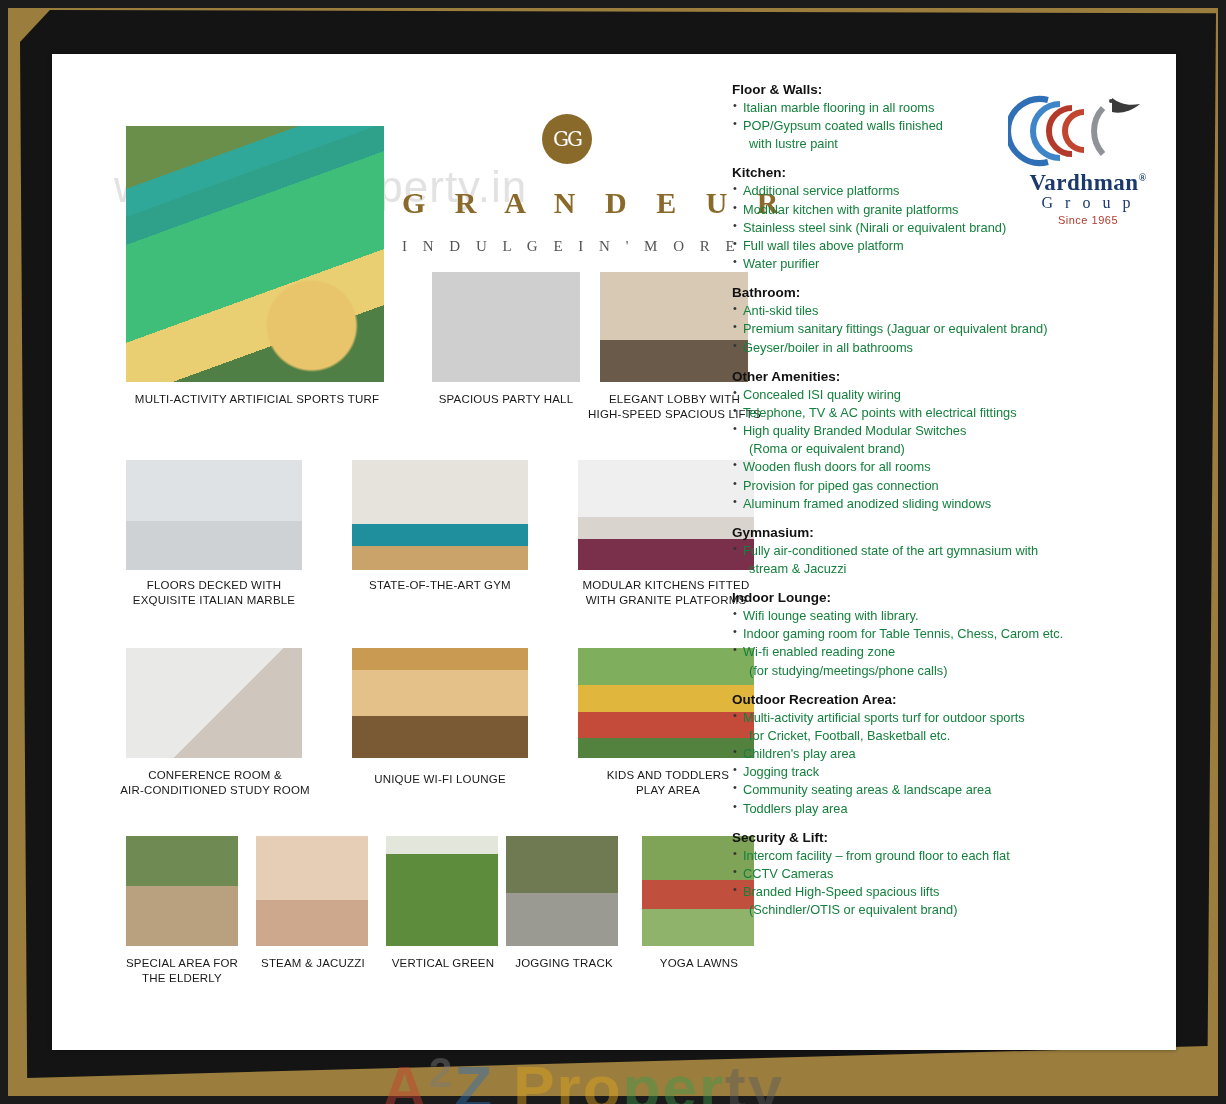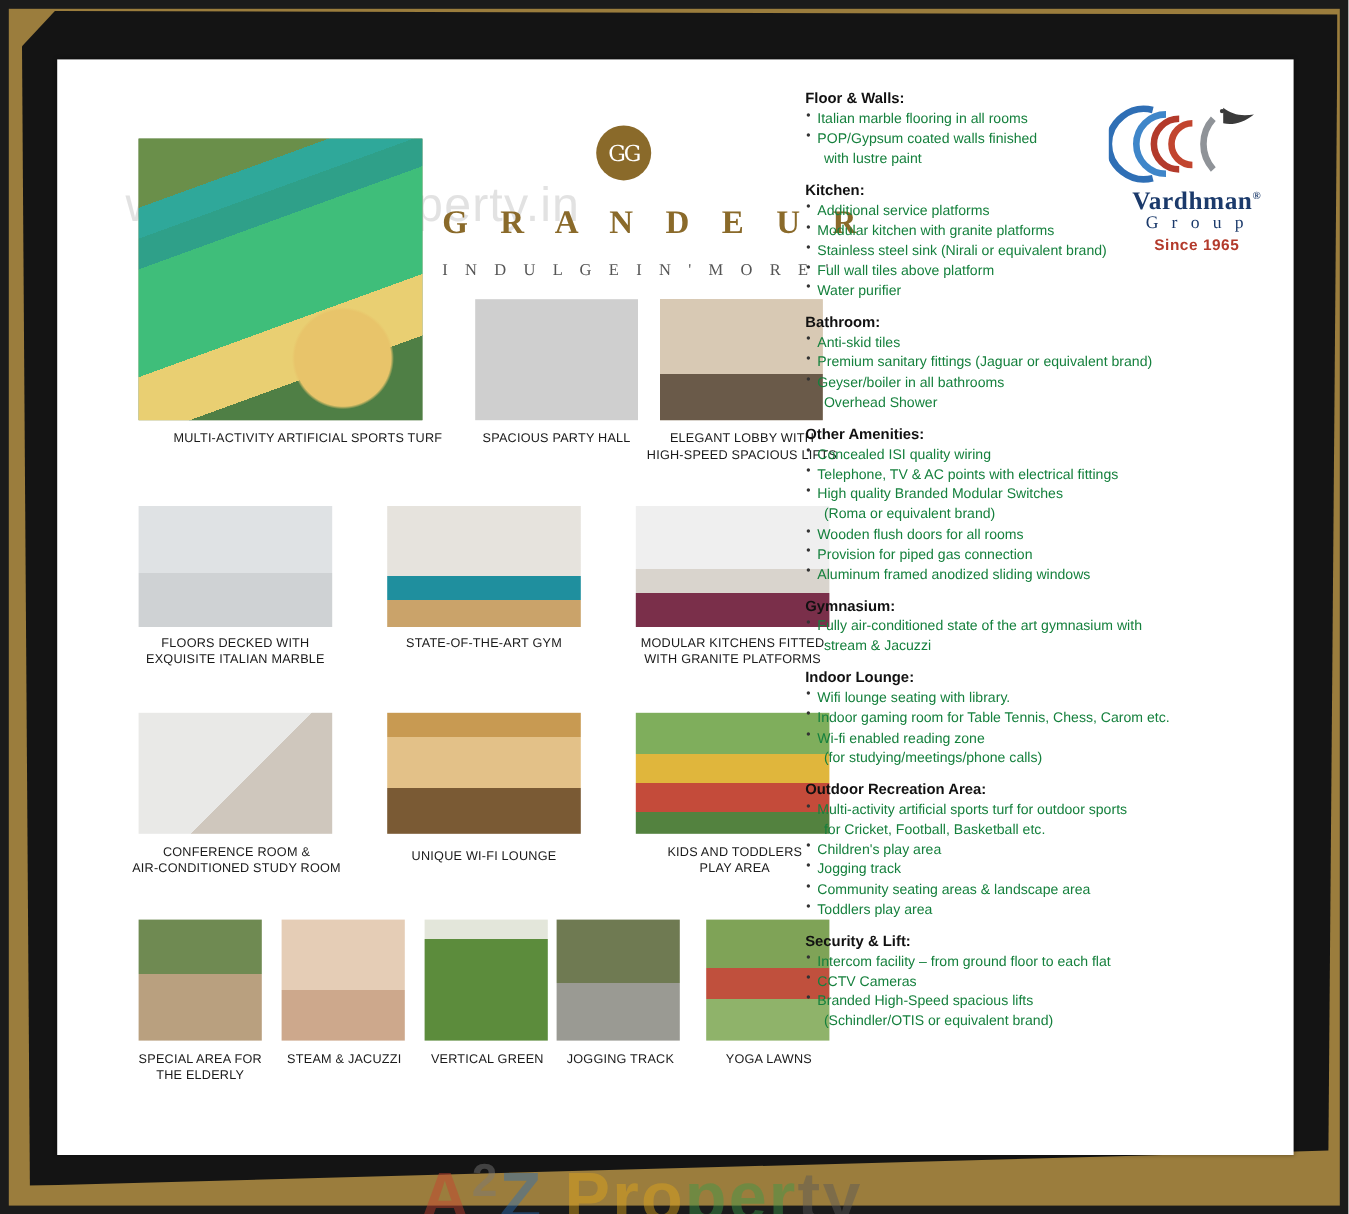--- a/index.html
+++ b/index.html
@@ -176,22 +176,22 @@
   }
   .v-name sup { font-size: 10px; }
   .v-group {
     font-family: "Liberation Serif", serif;
     font-size: 16px;
     letter-spacing: 4px;
     color: #1b3a6b;
     margin-top: -2px;
   }
   .v-since {
-    font-size: 14px;
-    font-weight: bold;
+    font-size: 11px;
+    font-weight: normal;
     color: #b33a2b;
     margin-top: 2px;
     letter-spacing: 0.5px;
   }
 </style>
 </head>
 <body>
 
 <div class="page">
   <div class="frame-gold"></div>
@@ -208,21 +208,21 @@
         <div class="brand-title">G R A N D E U R</div>
         <div class="brand-sub">I N D U L G E   I N   ' M O R E '</div>
       </div>
 
       <div class="photo" style="left:54px; top:62px; width:258px; height:256px;
                   background:
                    radial-gradient(circle at 72% 78%, #e8c46a 0 16%, rgba(0,0,0,0) 17%),
                    linear-gradient(160deg,#6a8f4a 0 18%, #2fa89a 18% 26%, #2fa089 26% 34%, #3fbe7a 34% 62%, #e9cf72 62% 78%, #4f7f45 78% 100%),
                    linear-gradient(#587a3e,#587a3e);">
       </div>
-      <div class="caption" style="left:40px; top:328px; width:290px;text-align:right;">MULTI-ACTIVITY ARTIFICIAL SPORTS TURF</div>
+      <div class="caption" style="left:40px; top:328px; width:290px;">MULTI-ACTIVITY ARTIFICIAL SPORTS TURF</div>
 
       <div class="photo" style="left:360px; top:208px; width:148px; height:110px;
                   background:
                    linear-gradient(180deg,#6d5a46 0 28%, #d9c7ae 28% 74%, #8a6f55 74% 100%),
                    #b9a храни;">
       </div>
       <div class="caption" style="left:340px; top:328px; width:188px;">SPACIOUS PARTY HALL</div>
 
       <div class="photo" style="left:528px; top:208px; width:148px; height:110px;
                   background:
@@ -330,21 +330,20 @@
               <li>Full wall tiles above platform</li>
               <li>Water purifier</li>
             </ul>
           </div>
           <div class="sec">
             <h3>Bathroom:</h3>
             <ul>
               <li>Anti-skid tiles</li>
               <li>Premium sanitary fittings (Jaguar or equivalent brand)</li>
               <li>Geyser/boiler in all bathrooms</li>
-              <li class="cont">Overhead Shower</li>
             </ul>
           </div>
           <div class="sec">
             <h3>Other Amenities:</h3>
             <ul>
               <li>Concealed ISI quality wiring</li>
               <li>Telephone, TV &amp; AC points with electrical fittings</li>
               <li>High quality Branded Modular Switches</li>
               <li class="cont">(Roma or equivalent brand)</li>
               <li>Wooden flush doors for all rooms</li>

